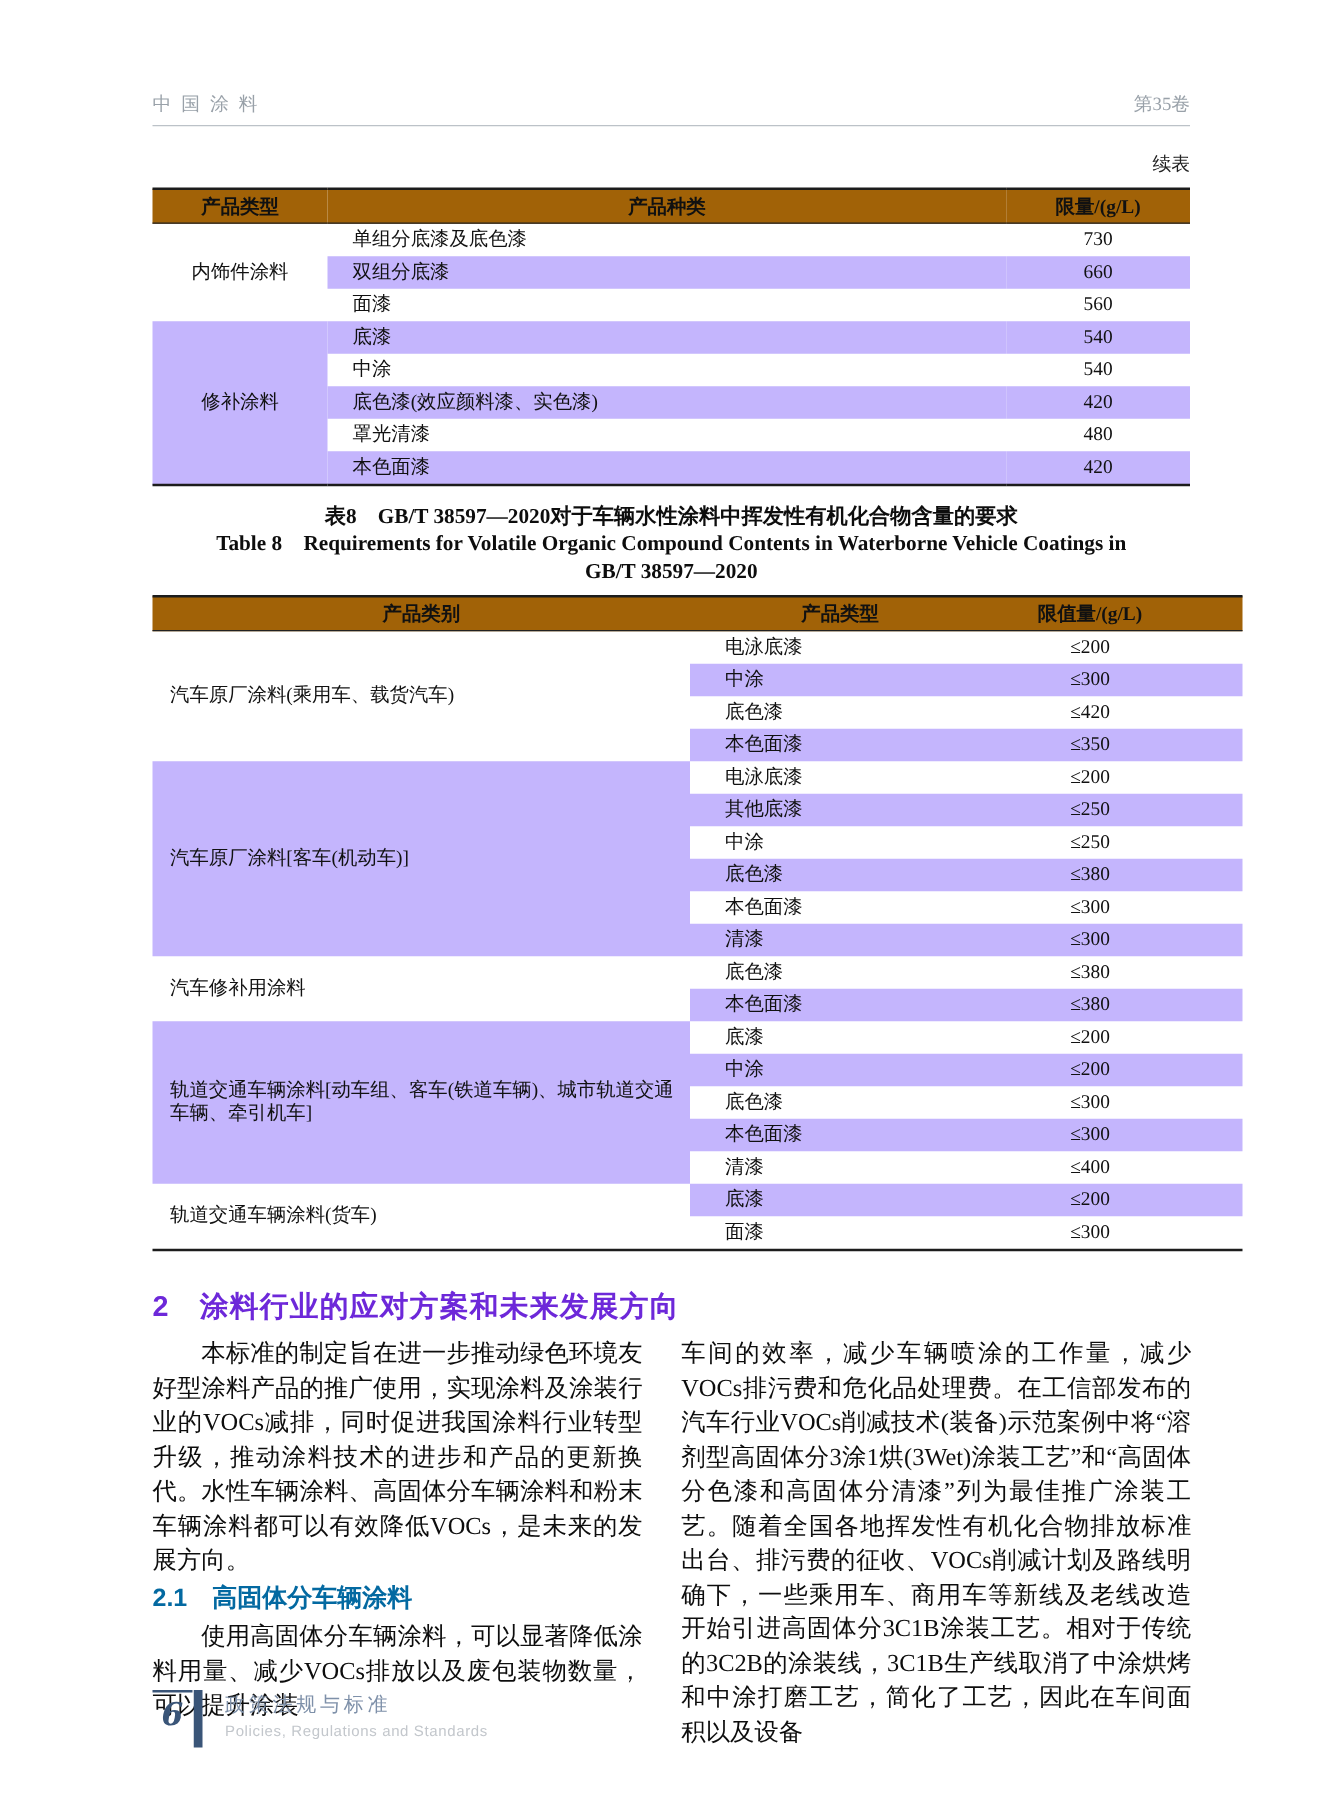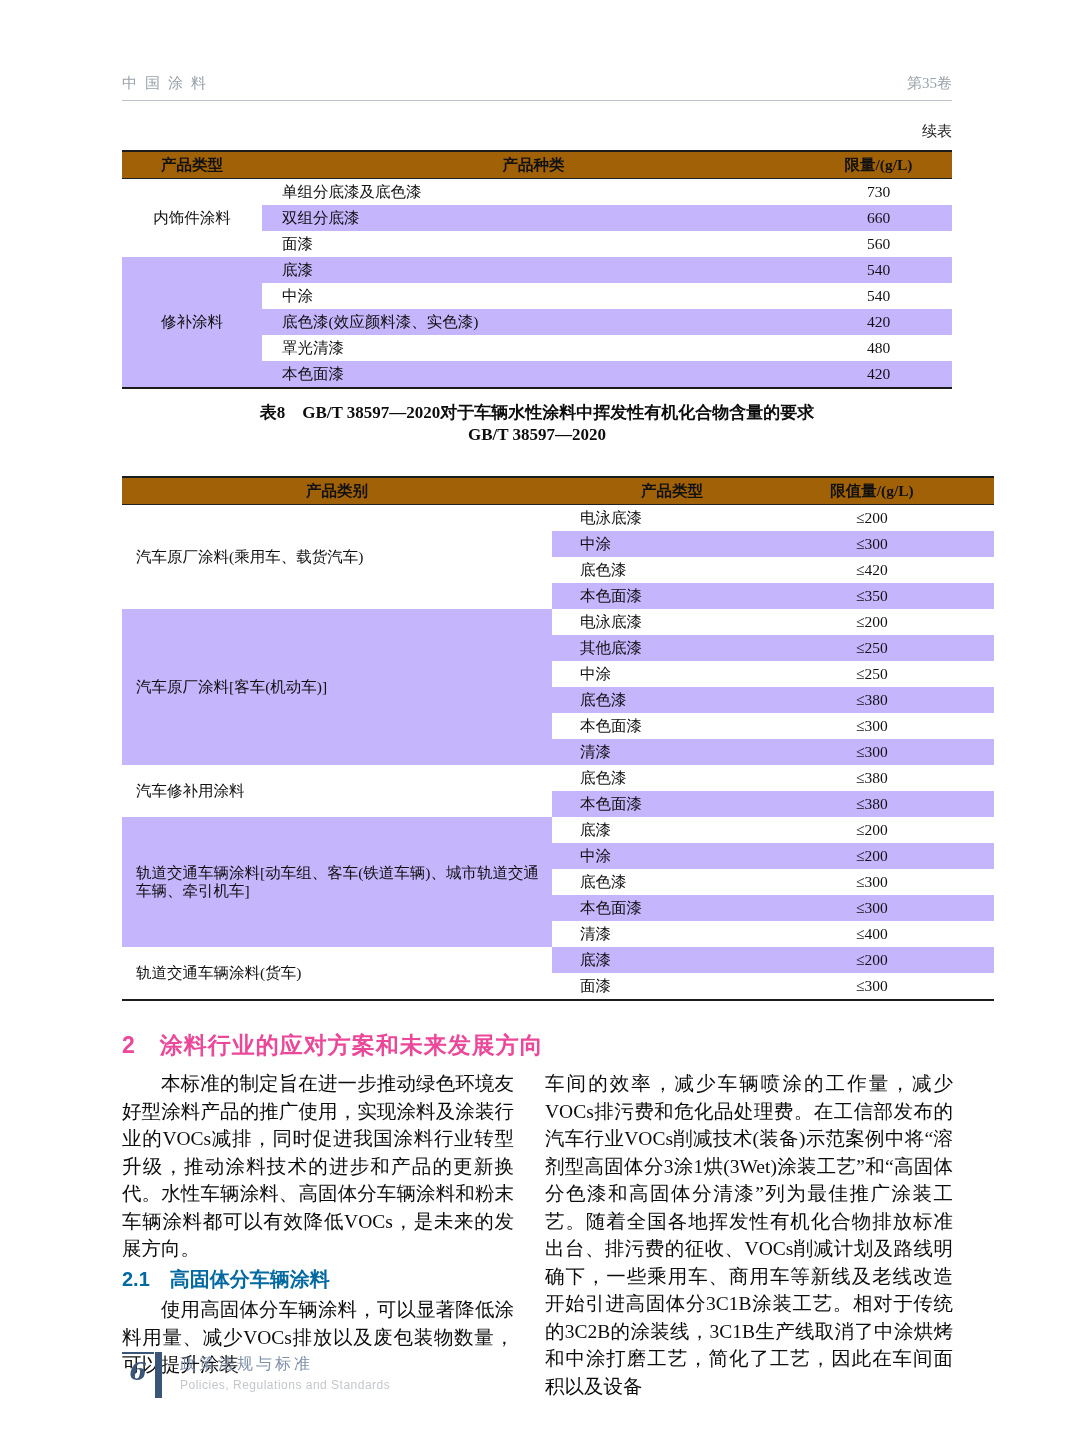--- a/index.html
+++ b/index.html
@@ -43,21 +43,21 @@
   td.group{vertical-align:middle;}
   
   .tbl-title{
     position:absolute;left:122px;top:402px;width:830px;text-align:center;
     font-weight:bold;font-size:17px;line-height:22px;color:#0d0d0d;
   }
   
   .sec2-heading{
     position:absolute;left:122px;top:1030px;
     font-family:"Liberation Sans","DejaVu Sans",sans-serif;
-    font-weight:bold;font-size:23px;color:#ec4899;letter-spacing:1px;
+    font-weight:bold;font-size:23px;color:#6d28d9;letter-spacing:1px;
   }
   
   .col{
     position:absolute;top:1070px;text-align:justify;
     font-size:19.5px;line-height:27.5px;color:#0d0d0d;
   }
   .col.left{left:122px;width:392px;}
   .col.right{left:545px;width:408px;}
   .col p{margin:0;text-indent:2em;font-family:Liberation Serif, serif;}
   .col p.no-indent{text-indent:0;}
@@ -137,20 +137,21 @@
       </tr>
       <tr>
         <td class="c1 pink">本色面漆</td>
         <td class="c2 pink">420</td>
       </tr>
     </tbody>
   </table>
 
 <div class="tbl-title">
   <div>表8　GB/T 38597—2020对于车辆水性涂料中挥发性有机化合物含量的要求</div>
+  <div>Table 8　Requirements for Volatile Organic Compound Contents in Waterborne Vehicle Coatings in</div>
   <div>GB/T 38597—2020</div>
 </div>
 
 <table class="vtab t2" id="table2">
     <thead>
       <tr>
         <th class="c0">产品类别</th>
         <th class="c1">产品类型</th>
         <th class="c2">限值量/(g/L)</th>
       </tr>

